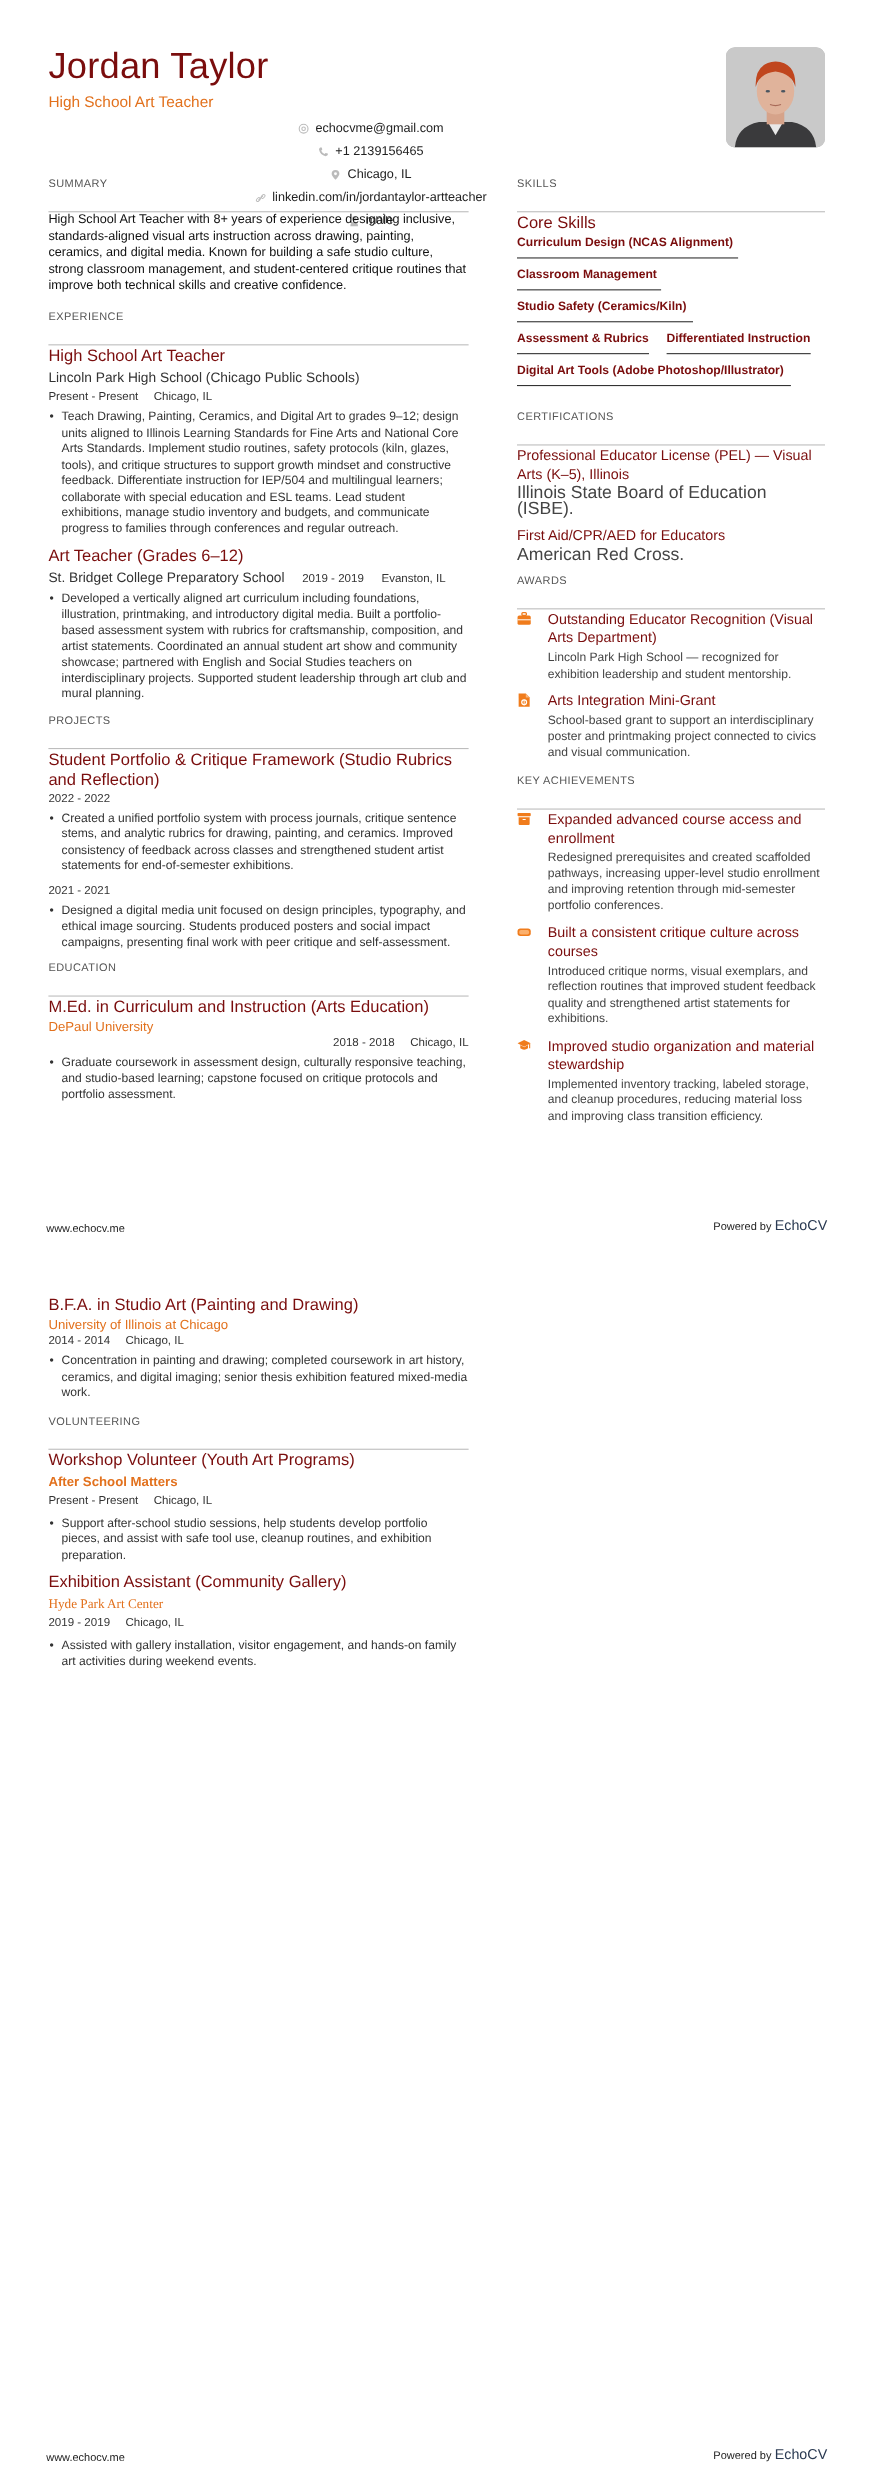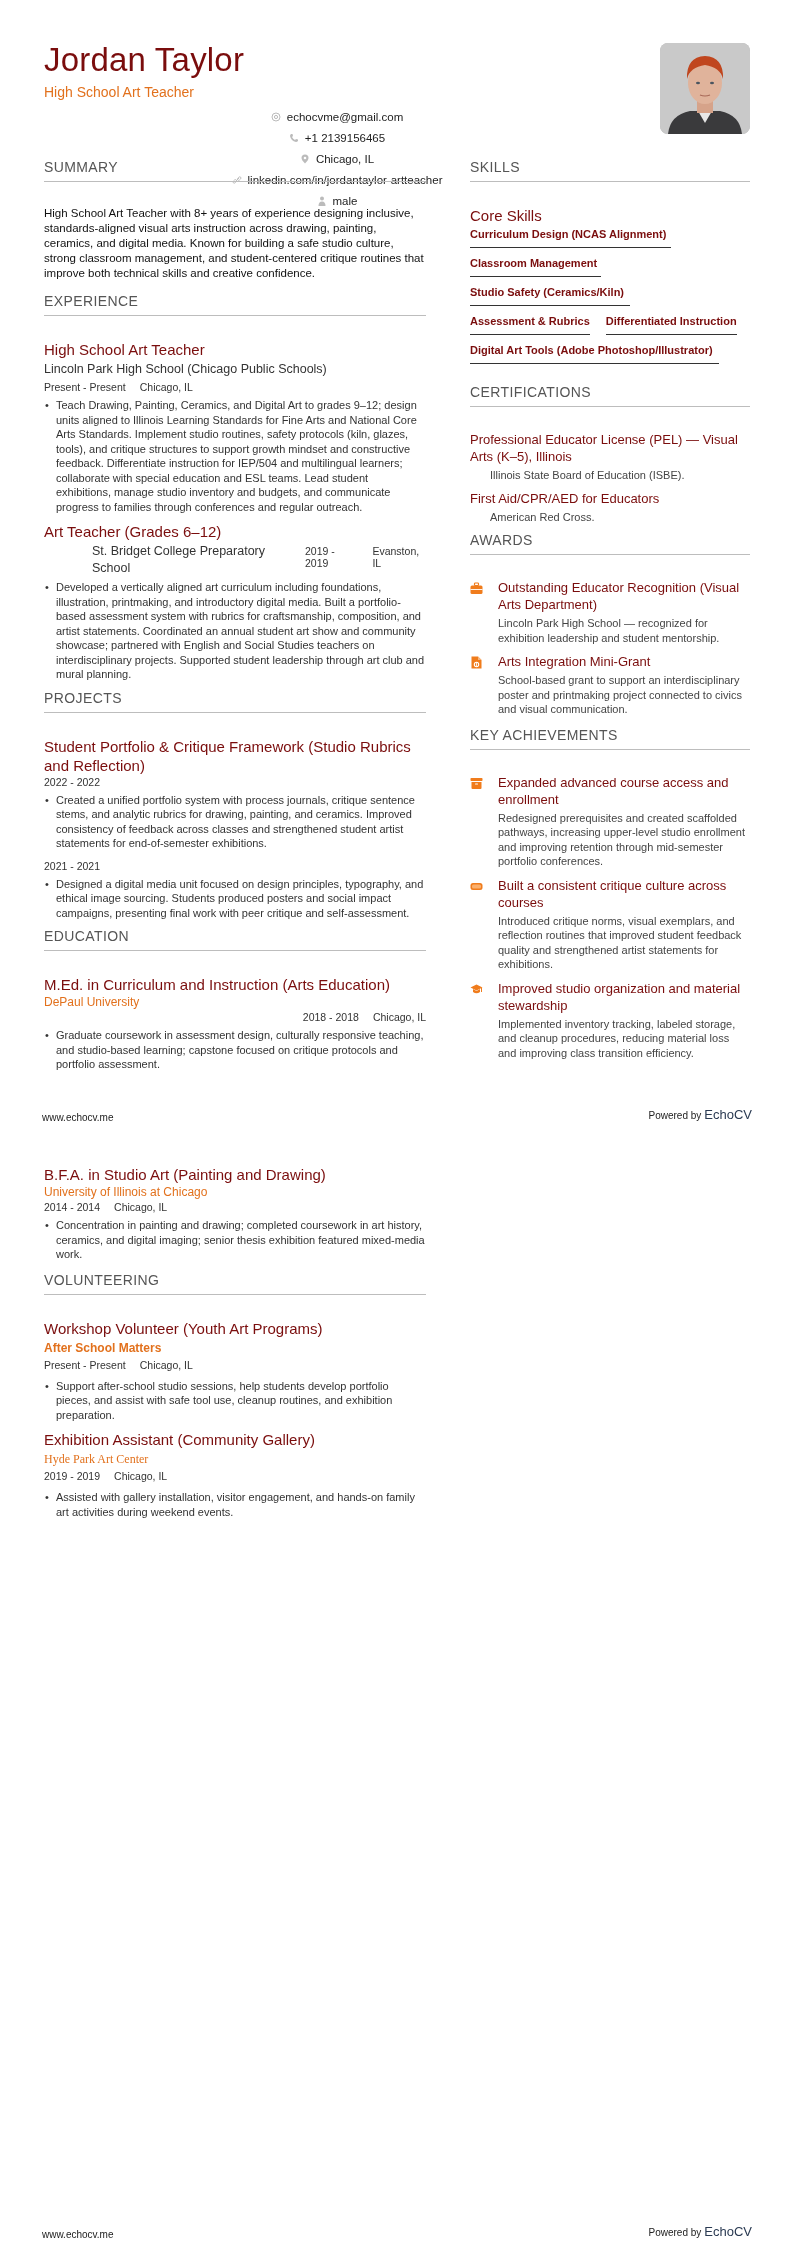--- a/index.html
+++ b/index.html
@@ -14,39 +14,39 @@
   .role { font-size: 14px; color: #e2711d; margin-top: 3px; line-height: 18px; }
   .contacts { display: flex; flex-wrap: wrap; align-items: center; margin-top: 8px; font-size: 11.5px; color: #222; line-height: 16px; flex-direction: column; }
   .contact { display: flex; align-items: center; margin-right: 14px; margin-bottom: 5px; }
   .contact .ic { width: 10px; height: 10px; margin-right: 6px; display: inline-flex; align-items: center; justify-content: center; }
   .contact .ic svg { width: 10px; height: 10px; }
   .photo { position: absolute; left: 660px; top: 43px; width: 90px; height: 91px; border-radius: 8px; overflow: hidden; background: #b8b8b8; }
 
   .col-left { position: absolute; left: 44px; width: 382px; }
   .col-right { position: absolute; left: 470px; width: 280px; }
 
-  .sec-title { font-size: 14px; color: #555; letter-spacing: 0.4px; text-transform: uppercase; line-height: 13px; padding-bottom: 7px; border-bottom: 1.5px solid #bdbdbd; margin-bottom: 24px; }
+  .sec-title { font-size: 10px; color: #555; letter-spacing: 0.4px; text-transform: uppercase; line-height: 13px; padding-bottom: 18px; border-bottom: 1.5px solid #bdbdbd; margin-bottom: 0; }
   .summary-text { font-size: 11.5px; line-height: 15px; color: #111; }
 
   .entry { margin-bottom: 8px; }
   .e-title { font-size: 15px; color: #7a0d0d; line-height: 19px; }
   .e-sub { font-size: 12.5px; color: #333; line-height: 17px; margin-top: 2px; }
   .e-org { font-size: 12px; color: #e2711d; line-height: 16px; }
   .e-meta { font-size: 10.5px; color: #333; line-height: 15px; margin-top: 2px; display: flex; gap: 14px; }
-  .e-row { display: flex; align-items: baseline; gap: 16px; margin-left: 48px; }
+  .e-row { display: flex; align-items: baseline; gap: 16px; }
   .bullets { list-style: none; margin-top: 3px; }
   .bullets li { position: relative; padding-left: 12px; font-size: 11px; line-height: 14.5px; color: #333; }
   .bullets li::before { content: "•"; position: absolute; left: 1px; top: 0; color: #333; }
 
   .skills-head { font-size: 15px; color: #7a0d0d; line-height: 19px; margin-bottom: 2px; }
   .skills { display: flex; flex-wrap: wrap; column-gap: 16px; }
   .skill { font-size: 11px; font-weight: bold; color: #7a0d0d; line-height: 14px; padding-bottom: 6px; border-bottom: 1px solid #333; margin-bottom: 8px; }
 
   .cert-title { font-size: 13px; color: #7a0d0d; line-height: 17px; }
-  .cert-sub { font-size: 11px; color: #444; line-height: 14px; margin-top: 3px; margin-bottom: 8px; margin-left: 20px; }
+  .cert-sub { font-size: 16px; color: #444; line-height: 14px; margin-top: 3px; margin-bottom: 8px; }
 
   .icon-item { display: flex; margin-bottom: 8px; }
   .icon-item .ic { width: 28px; flex: none; padding-top: 2px; }
   .icon-item .ic svg { width: 13px; height: 13px; }
   .icon-item .body { flex: 1; }
   .ii-title { font-size: 13px; color: #7a0d0d; line-height: 17px; }
   .ii-desc { font-size: 11px; color: #444; line-height: 14.5px; margin-top: 3px; }
 
   .footer { position: absolute; left: 42px; width: 710px; display: flex; justify-content: space-between; align-items: flex-end; }
   .footer .site { font-size: 10px; color: #222; }
@@ -298,21 +298,21 @@
 
   <div class="footer" style="top:1105px;">
     <span class="site">www.echocv.me</span>
     <span>
       <span class="powered">Powered by</span><span class="brand">EchoCV</span>
     </span>
   </div>
 </div>
 
 <div class="page page2">
-  <div class="col-left" style="top:42px;">
+  <div class="col-left" style="top:54px;">
 
     <section style="margin-bottom:12px;">
       <div class="entry">
         <div class="e-title">B.F.A. in Studio Art (Painting and Drawing)</div>
         <div class="e-org">University of Illinois at Chicago</div>
         <div class="e-meta" style="margin-top:0;">
           <span>2014 - 2014</span>
           <span>Chicago, IL</span>
         </div>
         <ul class="bullets">

